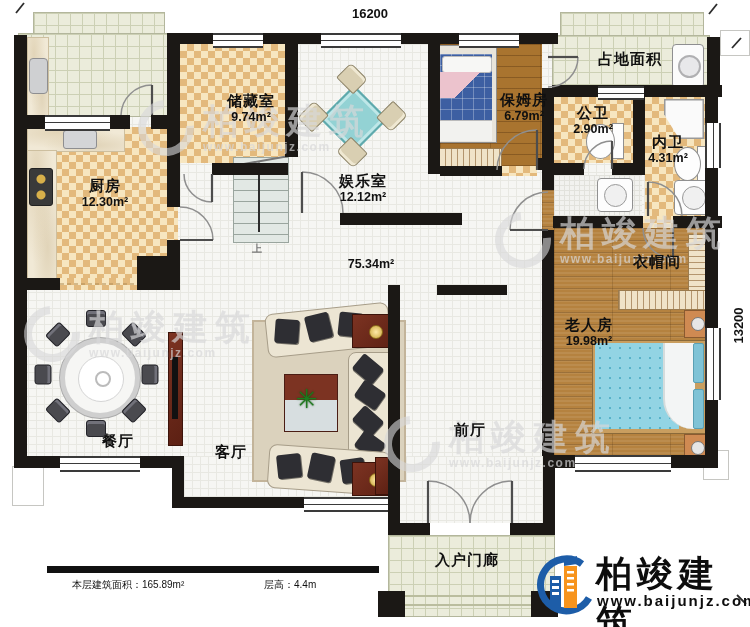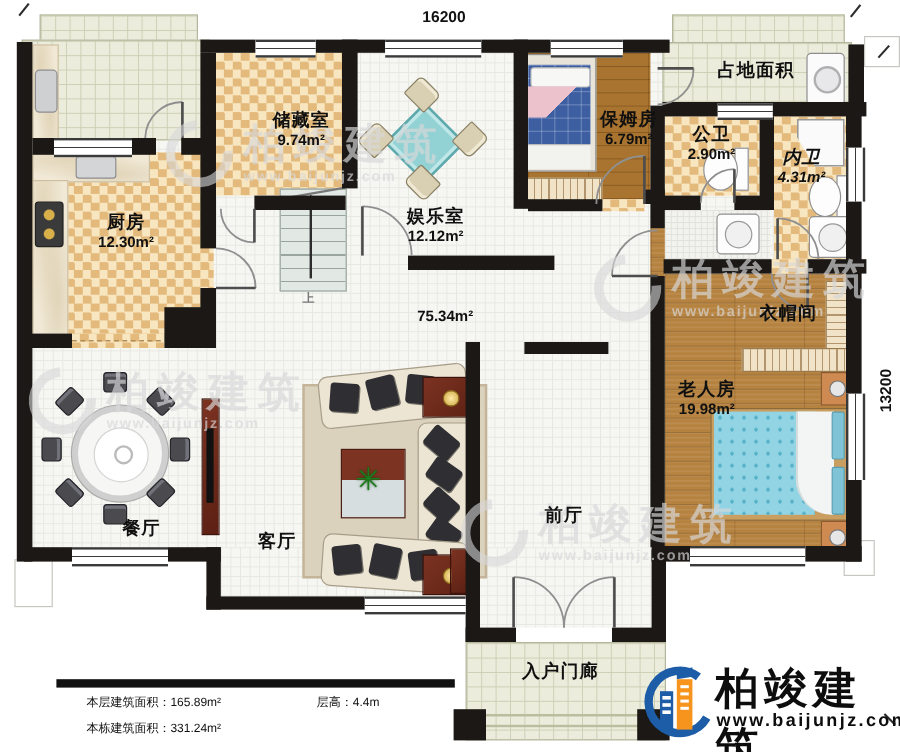--- a/index.html
+++ b/index.html
@@ -355,21 +355,21 @@
     <div class="nm">保姆房</div>
       <div class="ar">6.79m²</div>
     </div>
   <div class="abs rl" style="left:630px;top:59px;">
     <div class="nm">占地面积</div>
     </div>
   <div class="abs rl" style="left:593px;top:120px;">
     <div class="nm">公卫</div>
       <div class="ar">2.90m²</div>
     </div>
-  <div class="abs rl" style="left:668px;top:139px;font-style:italic;">
+  <div class="abs rl" style="left:668px;top:149px;">
     <div class="nm">内卫</div>
       <div class="ar">4.31m²</div>
     </div>
   <div class="abs rl" style="left:657px;top:262px;">
     <div class="nm">衣帽间</div>
     </div>
   <div class="abs rl" style="left:589px;top:332px;">
     <div class="nm">老人房</div>
       <div class="ar">19.98m²</div>
     </div>
@@ -390,22 +390,20 @@
     </div>
 
   <div class="abs dim" style="left:340px;top:6px;width:60px;text-align:center;">16200</div>
   <div class="abs dim" style="left:710px;top:318px;width:56px;text-align:center;transform:rotate(-90deg);">13200</div>
 
   <div class="abs bar" style="left:47px;top:566px;width:332px;height:7px;"></div>
   <div class="abs stat" style="left:48px;top:578px;">
     <span>本层建筑面积：</span><span>165.89m²</span></div>
   <div class="abs stat" style="left:240px;top:578px;">
     <span>层高：</span><span>4.4m</span></div>
-  <div class="abs stat" style="left:48px;top:600px;">
-    <span>本栋建筑面积：</span><span>331.24m²</span></div>
 
   <svg class="abs" style="left:534px;top:552px;z-index:50;" width="58" height="72" viewBox="0 0 58 72">
     <path d="M48,12 A26,26 0 1 0 55,46" stroke="#1d5da8" stroke-width="7" fill="none"></path>
     <rect x="16" y="24" width="11" height="32" fill="#1d5da8"></rect>
     <rect x="18" y="28" width="7" height="3" fill="#fff"></rect>
       <rect x="18" y="34" width="7" height="3" fill="#fff"></rect>
       <rect x="18" y="40" width="7" height="3" fill="#fff"></rect>
     <polygon points="30,8 43,4 43,12 30,14" fill="#1d5da8"></polygon>
     <rect x="30" y="14" width="13" height="42" fill="#f7941d"></rect>
     <rect x="33" y="19" width="7" height="2.5" fill="#fff"></rect>

